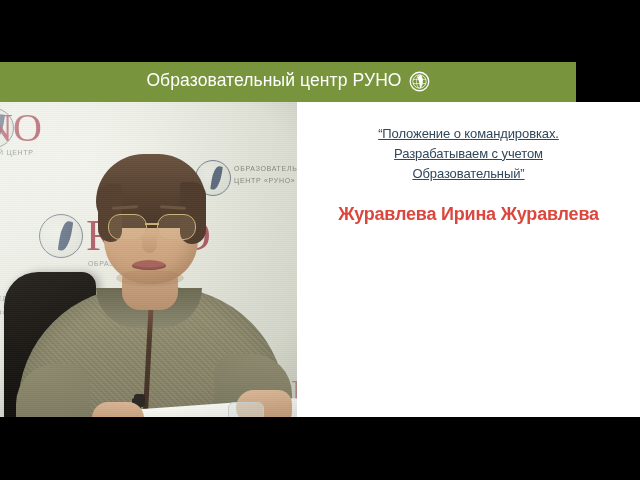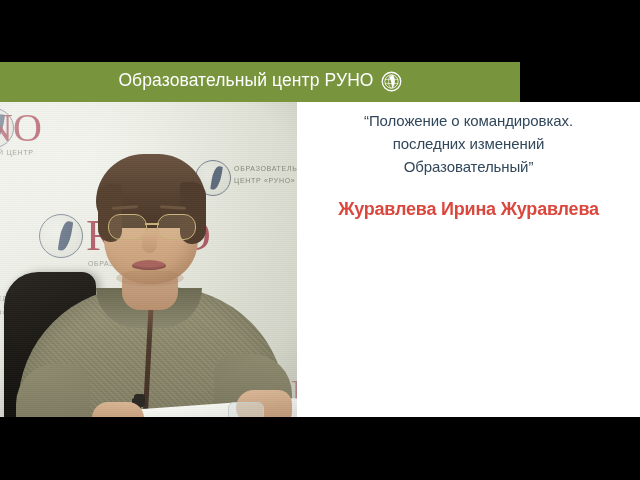--- a/index.html
+++ b/index.html
@@ -35,21 +35,21 @@
     left: 0; top: 417px;
     width: 640px; height: 63px;
     background: #000000;
     z-index: 40;
   }
 
   
   .header-band {
     position: absolute;
     left: 0; top: 62px;
-    width: 520px; height: 40px;
+    width: 576px; height: 40px;
     background: #78943D;
     z-index: 30;
     display: flex;
     align-items: center;
     justify-content: center;
   }
   .header-inner {
     display: flex;
     align-items: center;
     gap: 7px;
@@ -380,28 +380,29 @@
   .slide-heading {
     margin-top: 26px;
     color: #D9453C;
     font-size: 17px;
     font-weight: 700;
     line-height: 1.1;
     text-align: center;
     letter-spacing: 0.1px;
   }
   .slide-quote {
-    margin-top: 8px;
+    margin-top: 22px;
     width: 330px;
     color: #31475B;
-    font-size: 15px;
+    font-size: 13px;
     font-weight: 400;
     line-height: 1.52;
     text-align: center;
     letter-spacing: -0.1px;
+    text-decoration: underline;
   }
   .slide-speaker {
     margin-top: 22px;
     width: 343px;
     color: #DB473D;
     font-size: 18px;
     font-weight: 700;
     line-height: 1.1;
     text-align: center;
     letter-spacing: -0.2px;
@@ -493,21 +494,21 @@
       </div>
 
       <div class="video-vignette"></div>
       <div class="video-grain"></div>
     </div>
 
     <div class="slide-pane">
 
       <div class="slide-quote">
         <div>“Положение о командировках.</div>
-        <div>последних изменений</div>
+        <div>Разрабатываем с учетом</div>
         <div>Образовательный”</div>
       </div>
 
       <div class="slide-speaker">Журавлева Ирина Журавлева</div>
     </div>
 
   </div>
 
   <div class="bar-bottom"></div>
 </div>

